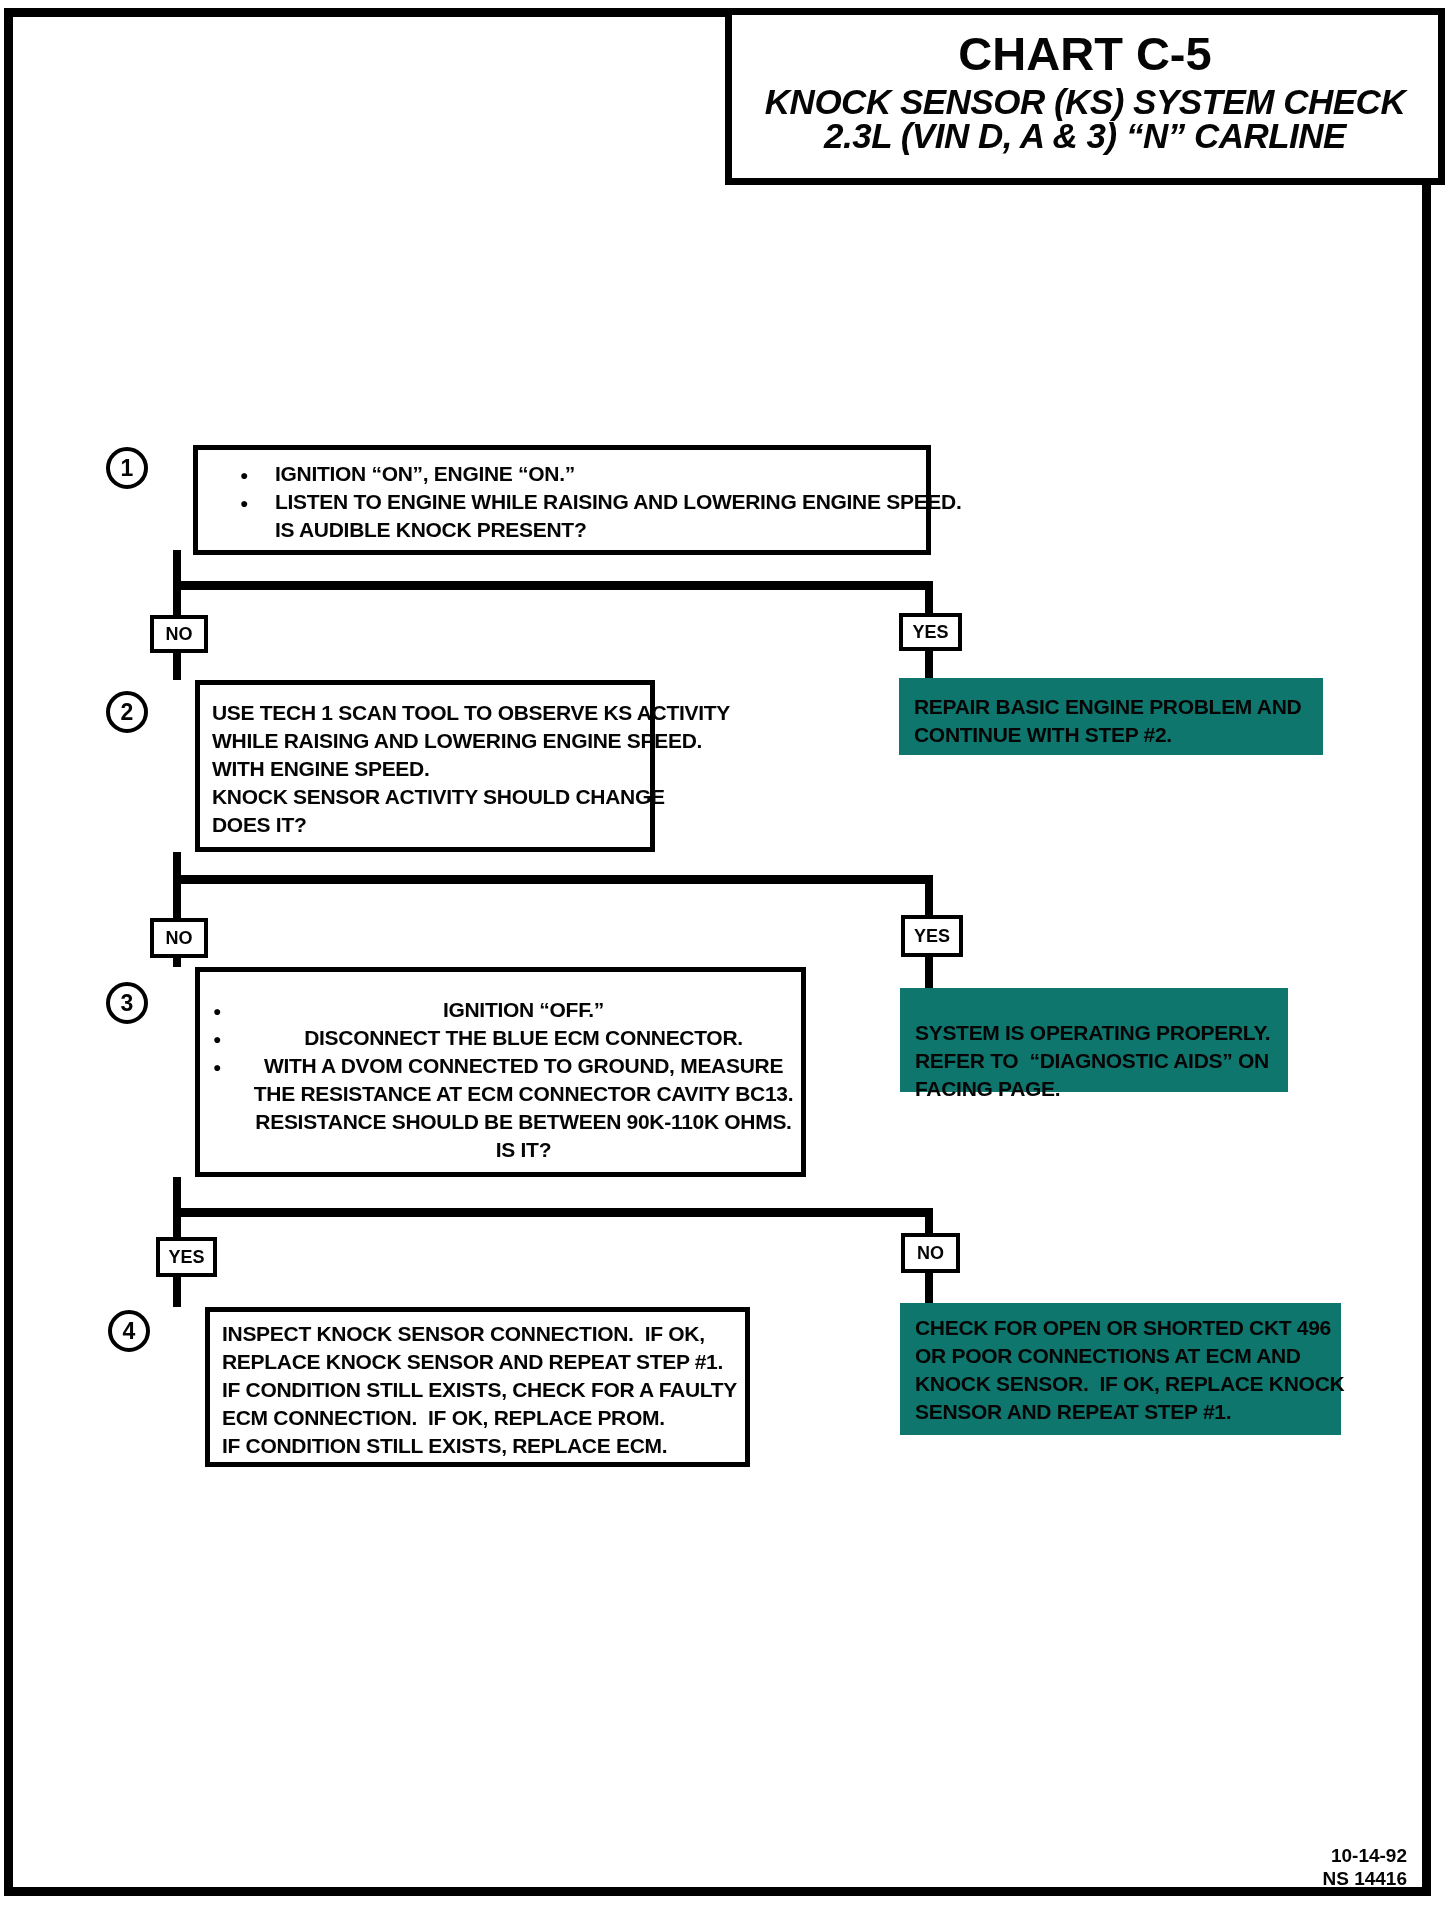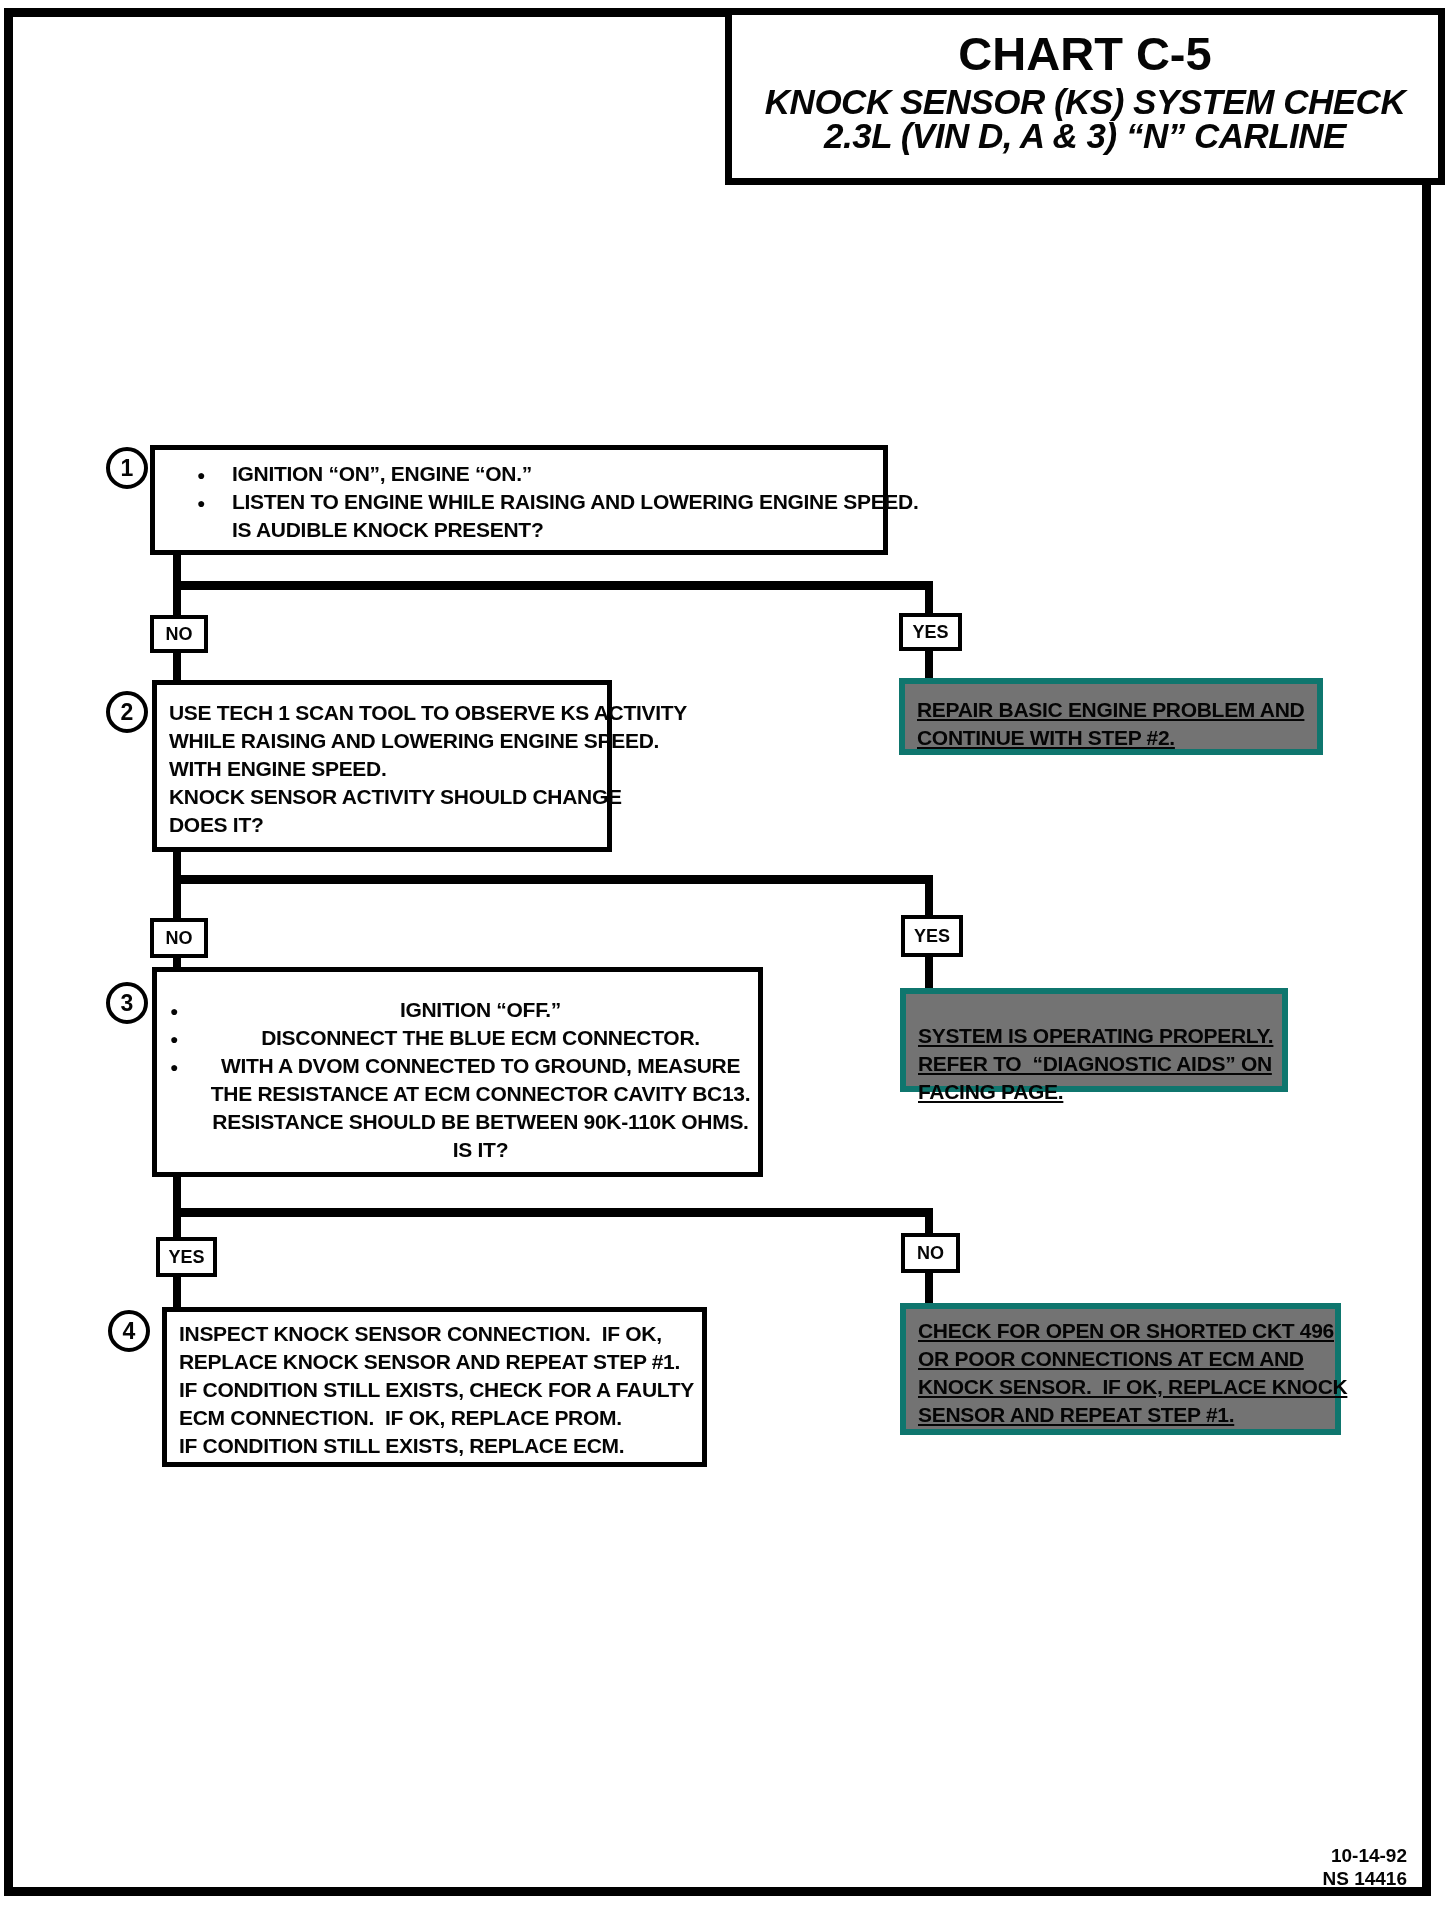--- a/index.html
+++ b/index.html
@@ -18,24 +18,24 @@
   .titlebox{
     position:absolute;left:725px;top:8px;width:720px;height:177px;
     border:7px solid #000;box-sizing:border-box;background:#fff;
     text-align:center;
   }
   .title-main{font-size:47px;letter-spacing:0px;margin-top:14px;line-height:50px;}
   .title-sub{font-size:35px;letter-spacing:-0.5px;line-height:34px;font-style:italic;}
   .title-sub.first{margin-top:6px;}
   
   .box{
-    position:absolute;border:5px solid #000;box-sizing:border-box;background:#fff;
+    position:absolute;border:5px solid #000;box-sizing:border-box;background:#fff;margin-left:43px;
   }
   .rbox{
-    position:absolute;border:6px solid #0f766e;box-sizing:border-box;background:#737373;text-decoration:underline;
+    position:absolute;border:3px solid #0f766e;box-sizing:border-box;background:#0f766e;
   }
   .ln{
     white-space:pre;font-size:21px;line-height:28px;letter-spacing:-0.3px;
   }
   
   .bl{position:relative;}
   .bl::before{
     content:"●";position:absolute;font-size:14px;top:1px;
   }
   .b1 .ln{padding-left:77px;}

